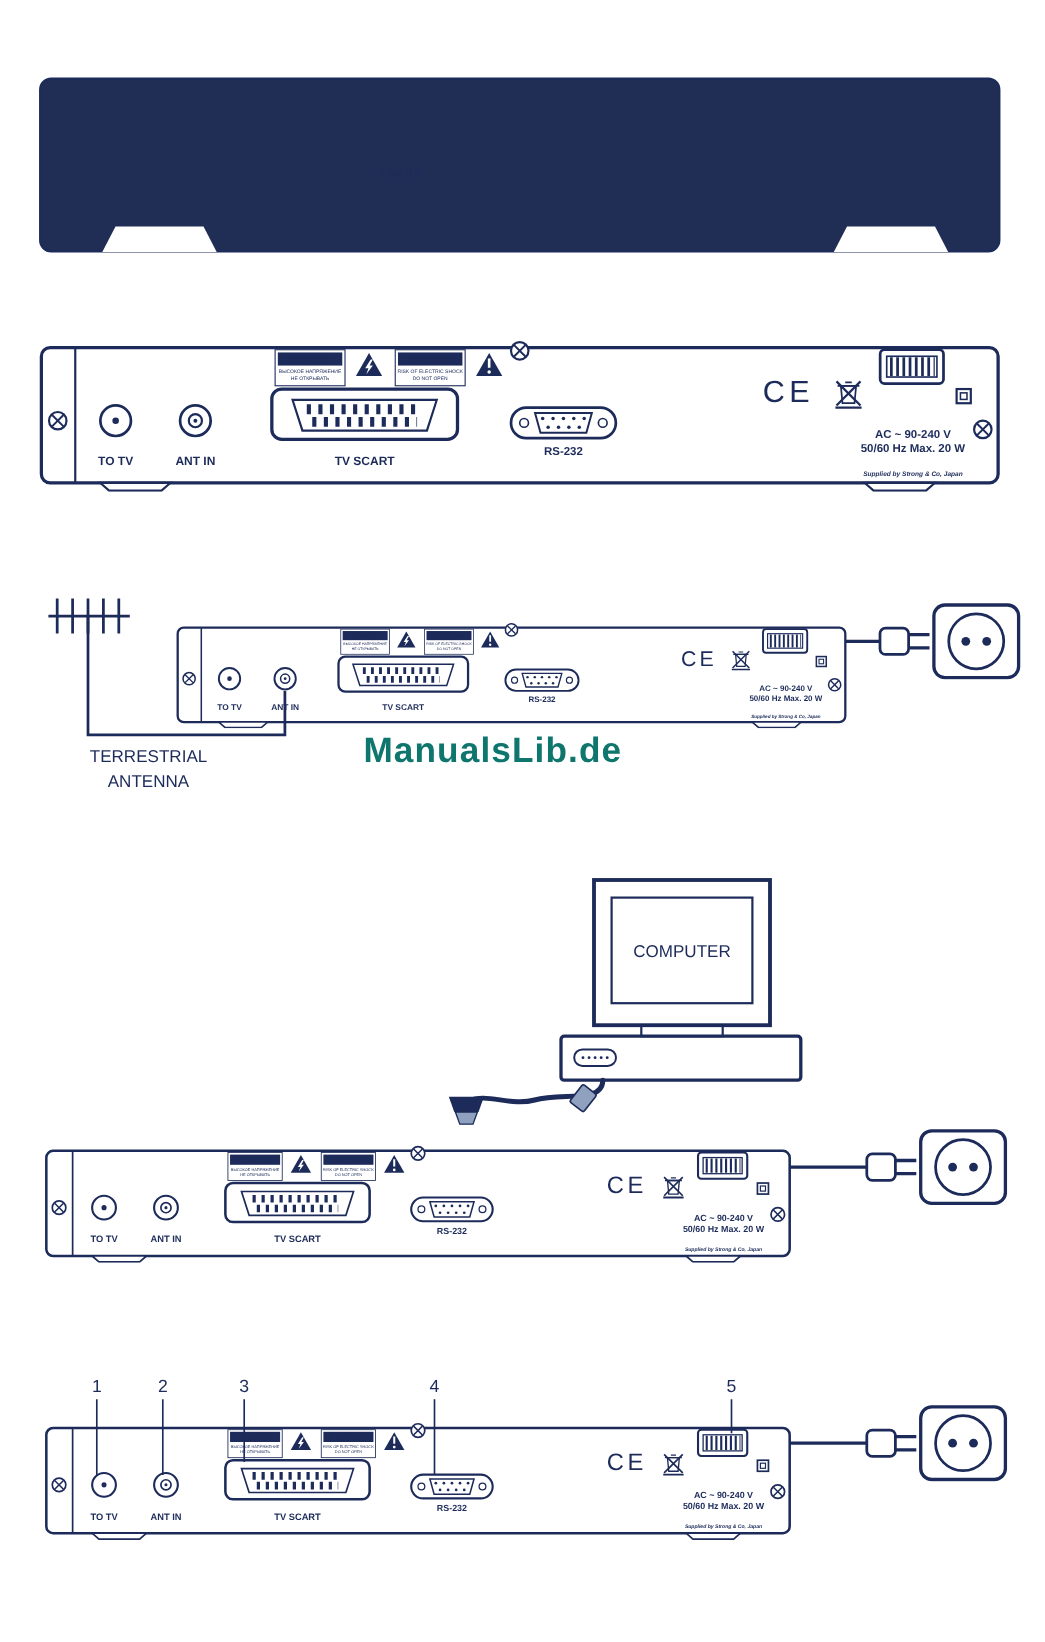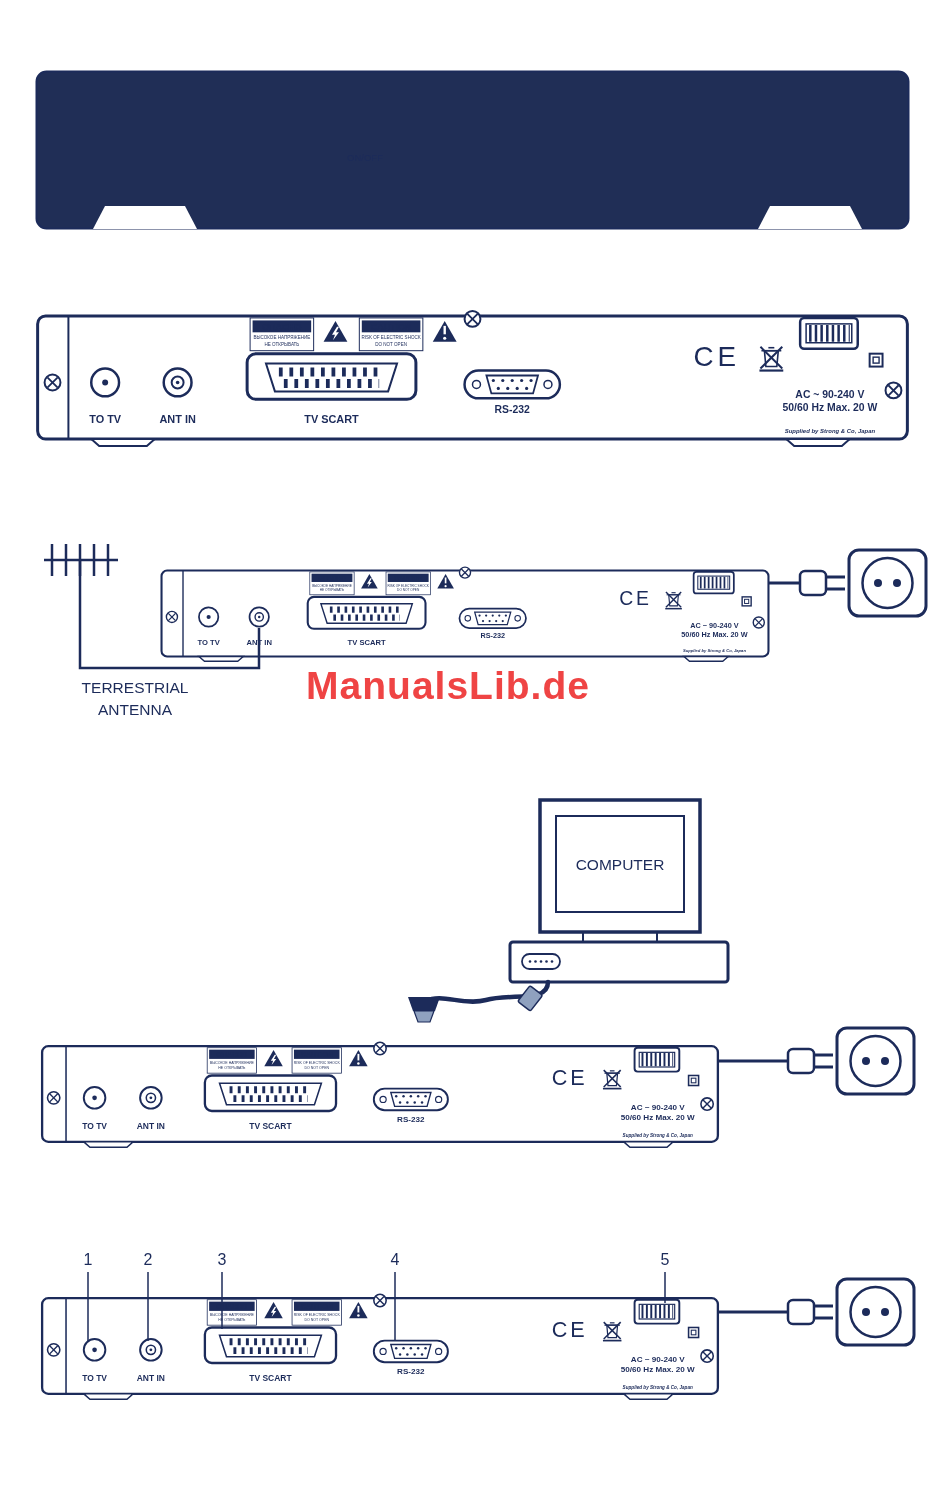--- a/index.html
+++ b/index.html
@@ -1,21 +1,21 @@
 <!DOCTYPE html>
 <html><head>
 <meta charset="utf-8">
 <style>
   html,body{margin:0;padding:0;background:#fff;}
   #page{position:relative;width:950px;height:1493px;background:#fff;overflow:hidden;
         font-family:"Liberation Sans",sans-serif;color:#1c2b5a;padding-left:28px;}
   .abs{position:absolute;}
   svg text{font-family:"Liberation Sans",sans-serif;fill:#1c2b5a;}
   #watermark{position:absolute;left:0;top:664px;width:896px;text-align:center;
-             font-size:39px;font-weight:bold;color:#ef4444;letter-spacing:1px;}
+             font-size:32px;font-weight:bold;color:#0f766e;letter-spacing:1px;}
 </style>
 </head>
 <body>
 
 <div id="page">
 
   <svg width="0" height="0" style="position:absolute" aria-hidden="true">
     <defs>
       <g id="screwIcon">
         <circle r="8" fill="#fff" stroke="#1c2b5a" stroke-width="2"></circle>

